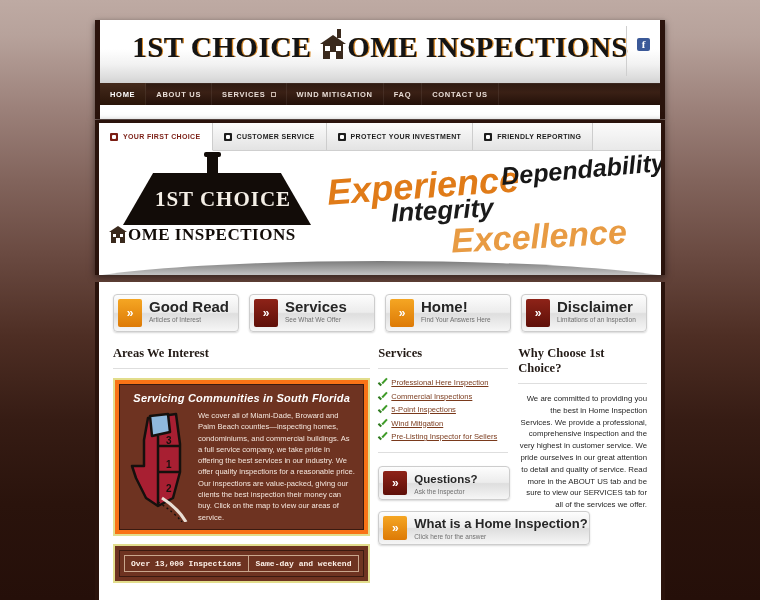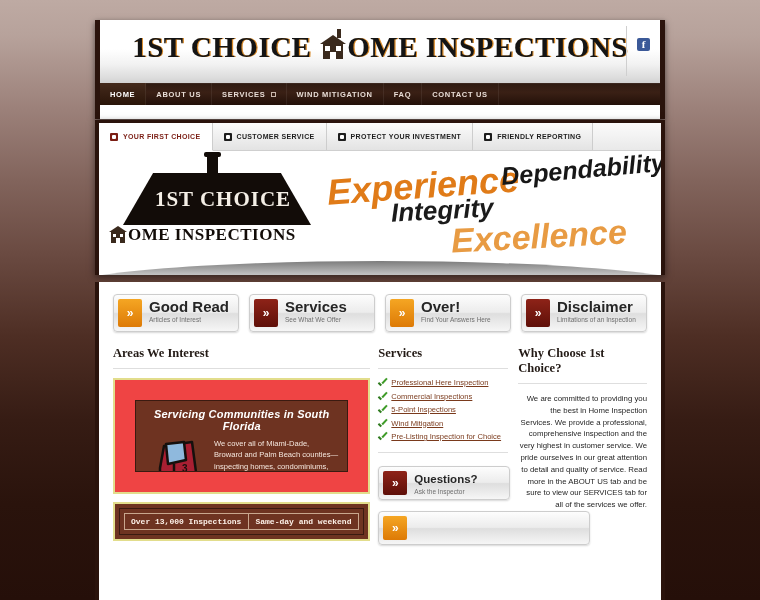--- a/index.html
+++ b/index.html
@@ -260,24 +260,24 @@
   .col-head {
     font-family: "Liberation Serif", serif;
     font-size: 12.5px; font-weight: bold; color: #231a15;
     padding-bottom: 7px;
   }
   .col-rule { height: 1px; background: #dedede; margin-bottom: 9px; }
 
   
   #map-widget {
     position: relative;
-    background: #ef4444;
+    background: #f97316;
     border: 2px solid #e2dd8c;
-    padding: 20px;
-    height: 116px;
+    padding: 4px;
+    height: 158px;
   }
   #map-inner {
     position: relative; height: 100%;
     background: #6e3321; border: 1px solid #3a1a10;
     padding: 7px 8px;
     overflow: hidden;
   }
   #map-title {
     text-align: center;
     font-size: 11px; font-weight: bold; font-style: italic; color: #fff;
@@ -430,21 +430,21 @@
         <div class="promo">
           <div class="promo-ico maroon">»</div>
           <div class="promo-txt">
             <div class="promo-title">Services</div>
             <div class="promo-sub">See What We Offer</div>
           </div>
         </div>
         <div class="promo">
           <div class="promo-ico orange">»</div>
           <div class="promo-txt">
-            <div class="promo-title">Over!</div>
+            <div class="promo-title">Home!</div>
             <div class="promo-sub">Find Your Answers Here</div>
           </div>
         </div>
         <div class="promo">
           <div class="promo-ico maroon">»</div>
           <div class="promo-txt">
             <div class="promo-title">Disclaimer</div>
             <div class="promo-sub">Limitations of an Inspection</div>
           </div>
         </div>
@@ -508,35 +508,39 @@
             <li>
               <span class="check"></span>
               <span class="svc-link">5-Point Inspections</span>
             </li>
             <li>
               <span class="check"></span>
               <span class="svc-link">Wind Mitigation</span>
             </li>
             <li>
               <span class="check"></span>
-              <span class="svc-link">Pre-Listing Inspection for Choice</span>
+              <span class="svc-link">Pre-Listing Inspector for Sellers</span>
             </li>
           </ul>
         <div class="mid-rule"></div>
 
         <div class="promo promo-wide">
           <div class="promo-ico maroon">»</div>
           <div class="promo-txt">
             <div class="promo-title">Questions?</div>
             <div class="promo-sub">Ask the Inspector</div>
           </div>
         </div>
 
         <div class="promo promo-xl">
           <div class="promo-ico orange">»</div>
+          <div class="promo-txt">
+            <div class="promo-title">What is a Home Inspection?</div>
+            <div class="promo-sub">Click here for the answer</div>
+          </div>
         </div>
       </div>
 
       <div id="col-right">
         <div class="col-head">Why Choose 1st Choice?</div>
         <div class="col-rule"></div>
         <div id="why-text">We are committed to providing you the best in Home Inspection Services. We provide a professional, comprehensive inspection and the very highest in customer service. We pride ourselves in our great attention to detail and quality of service. Read more in the ABOUT US tab and be sure to view our SERVICES tab for all of the services we offer.</div>
       </div>
 
     </div>

